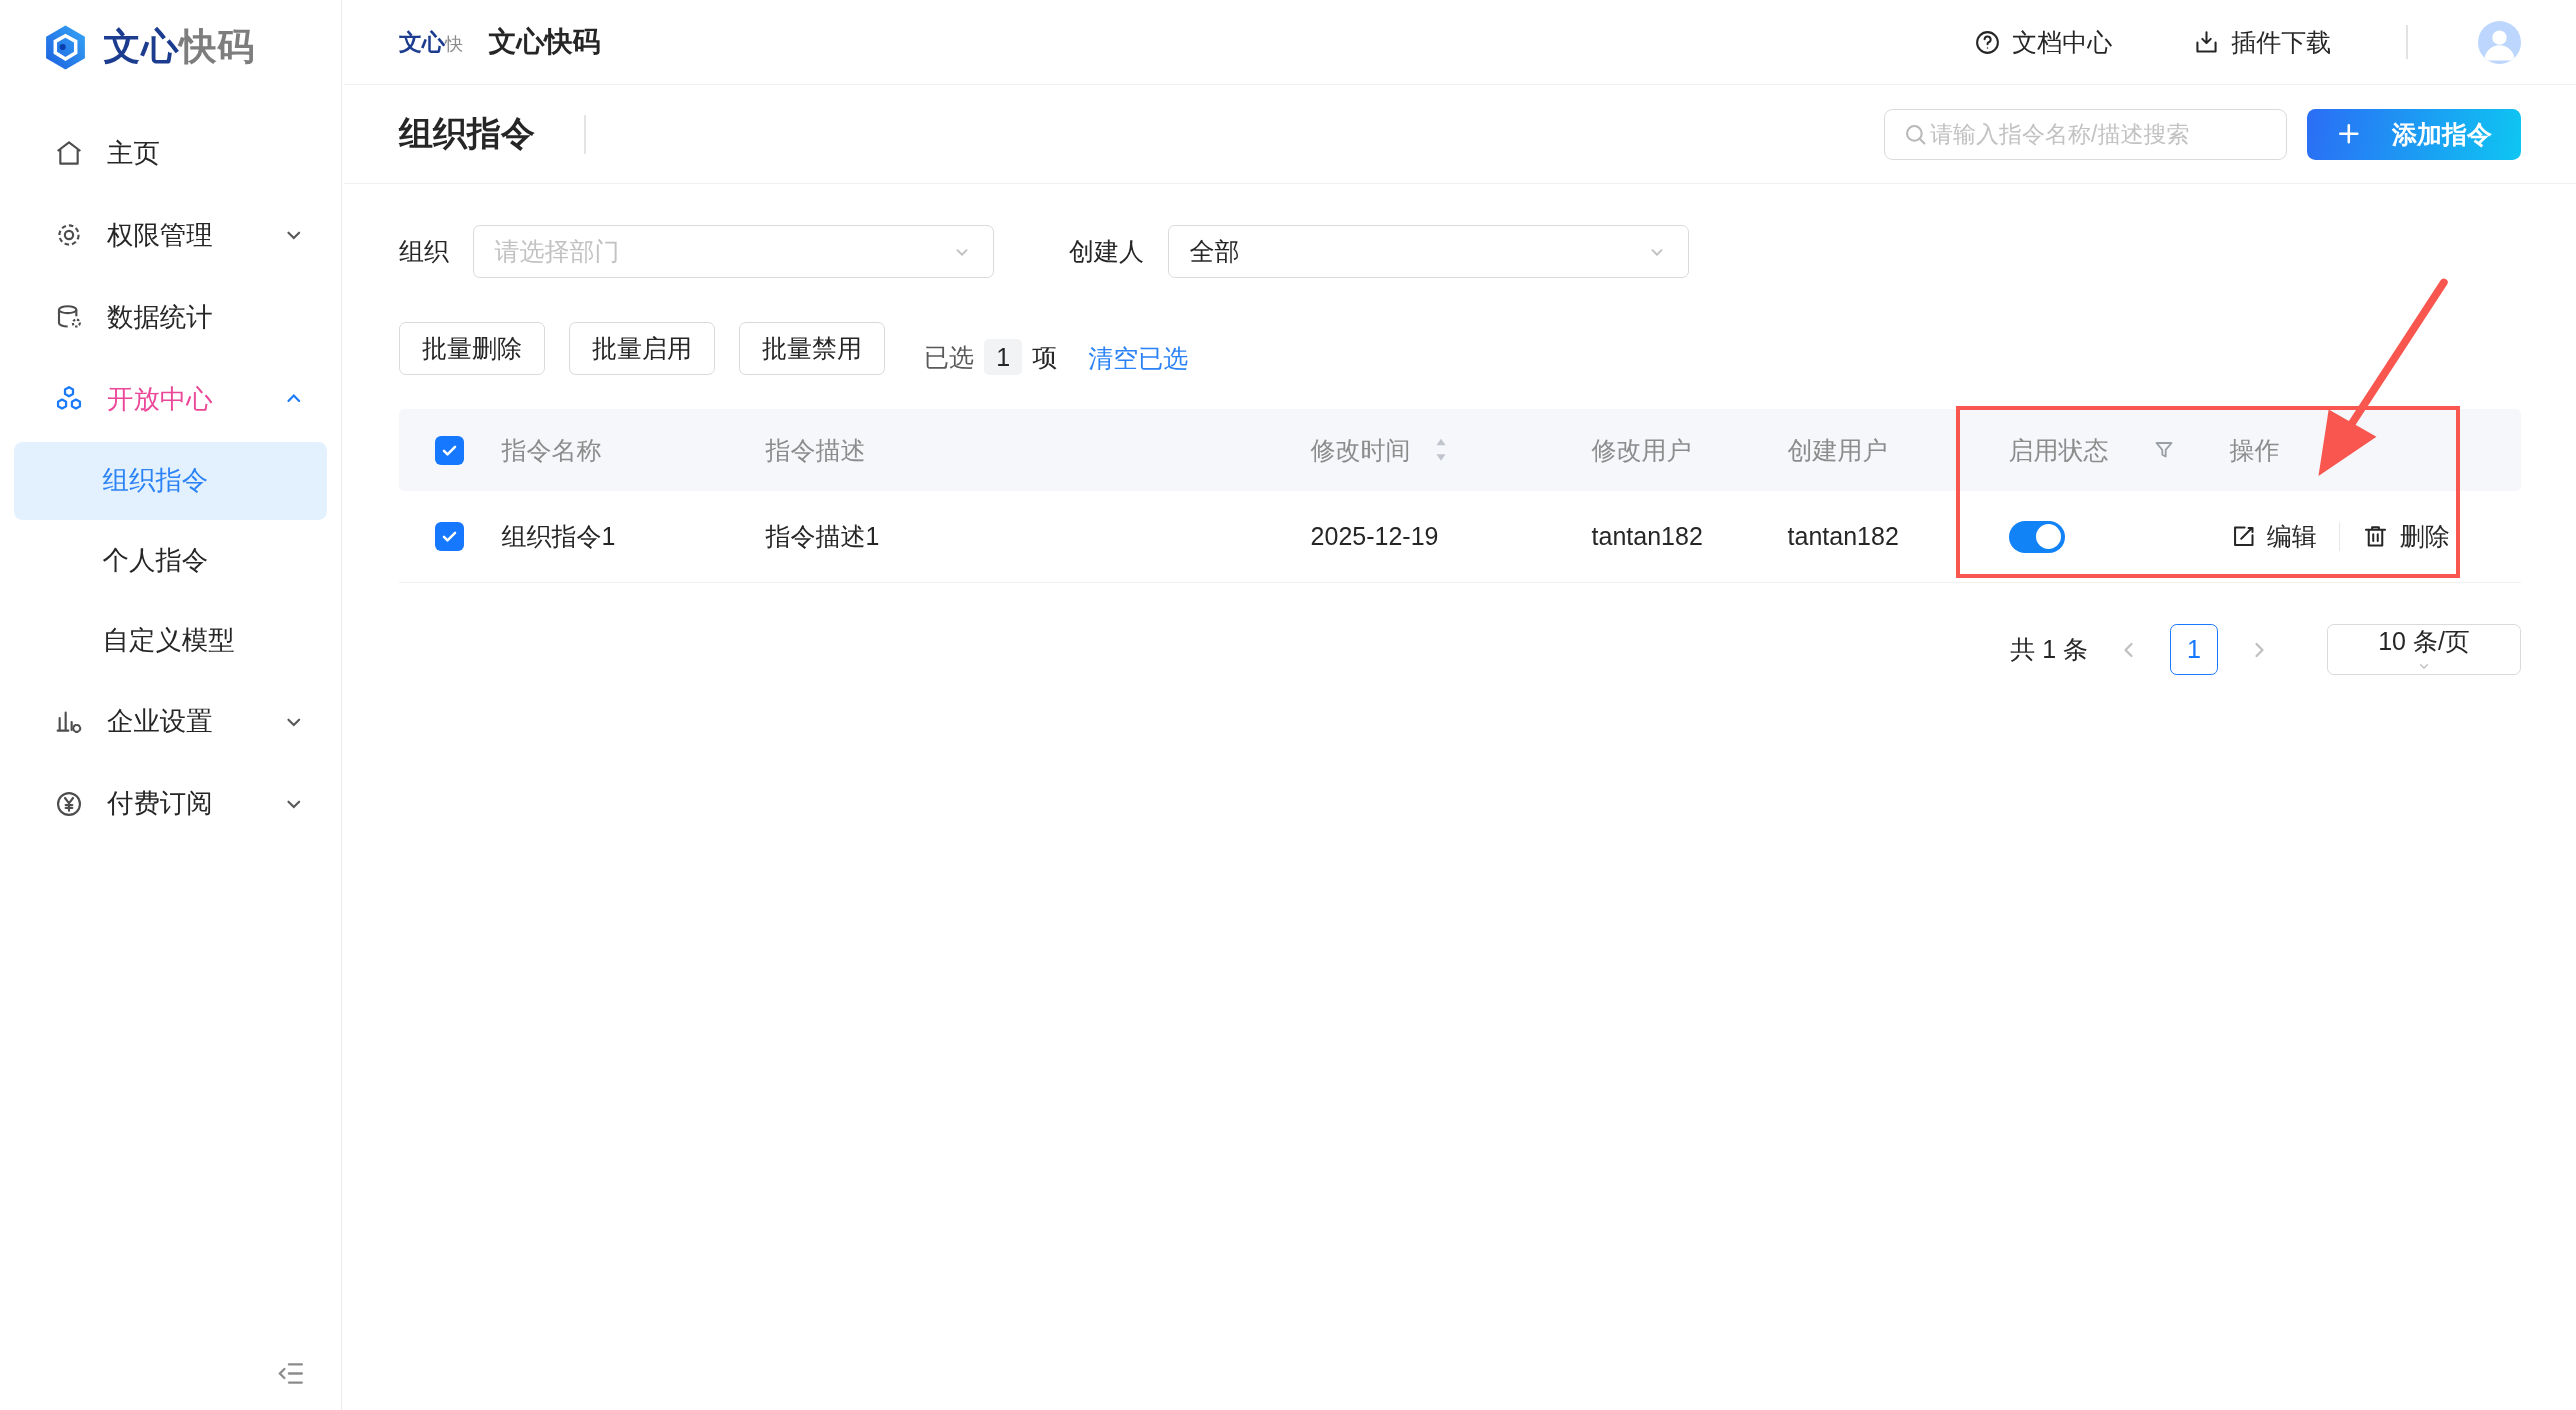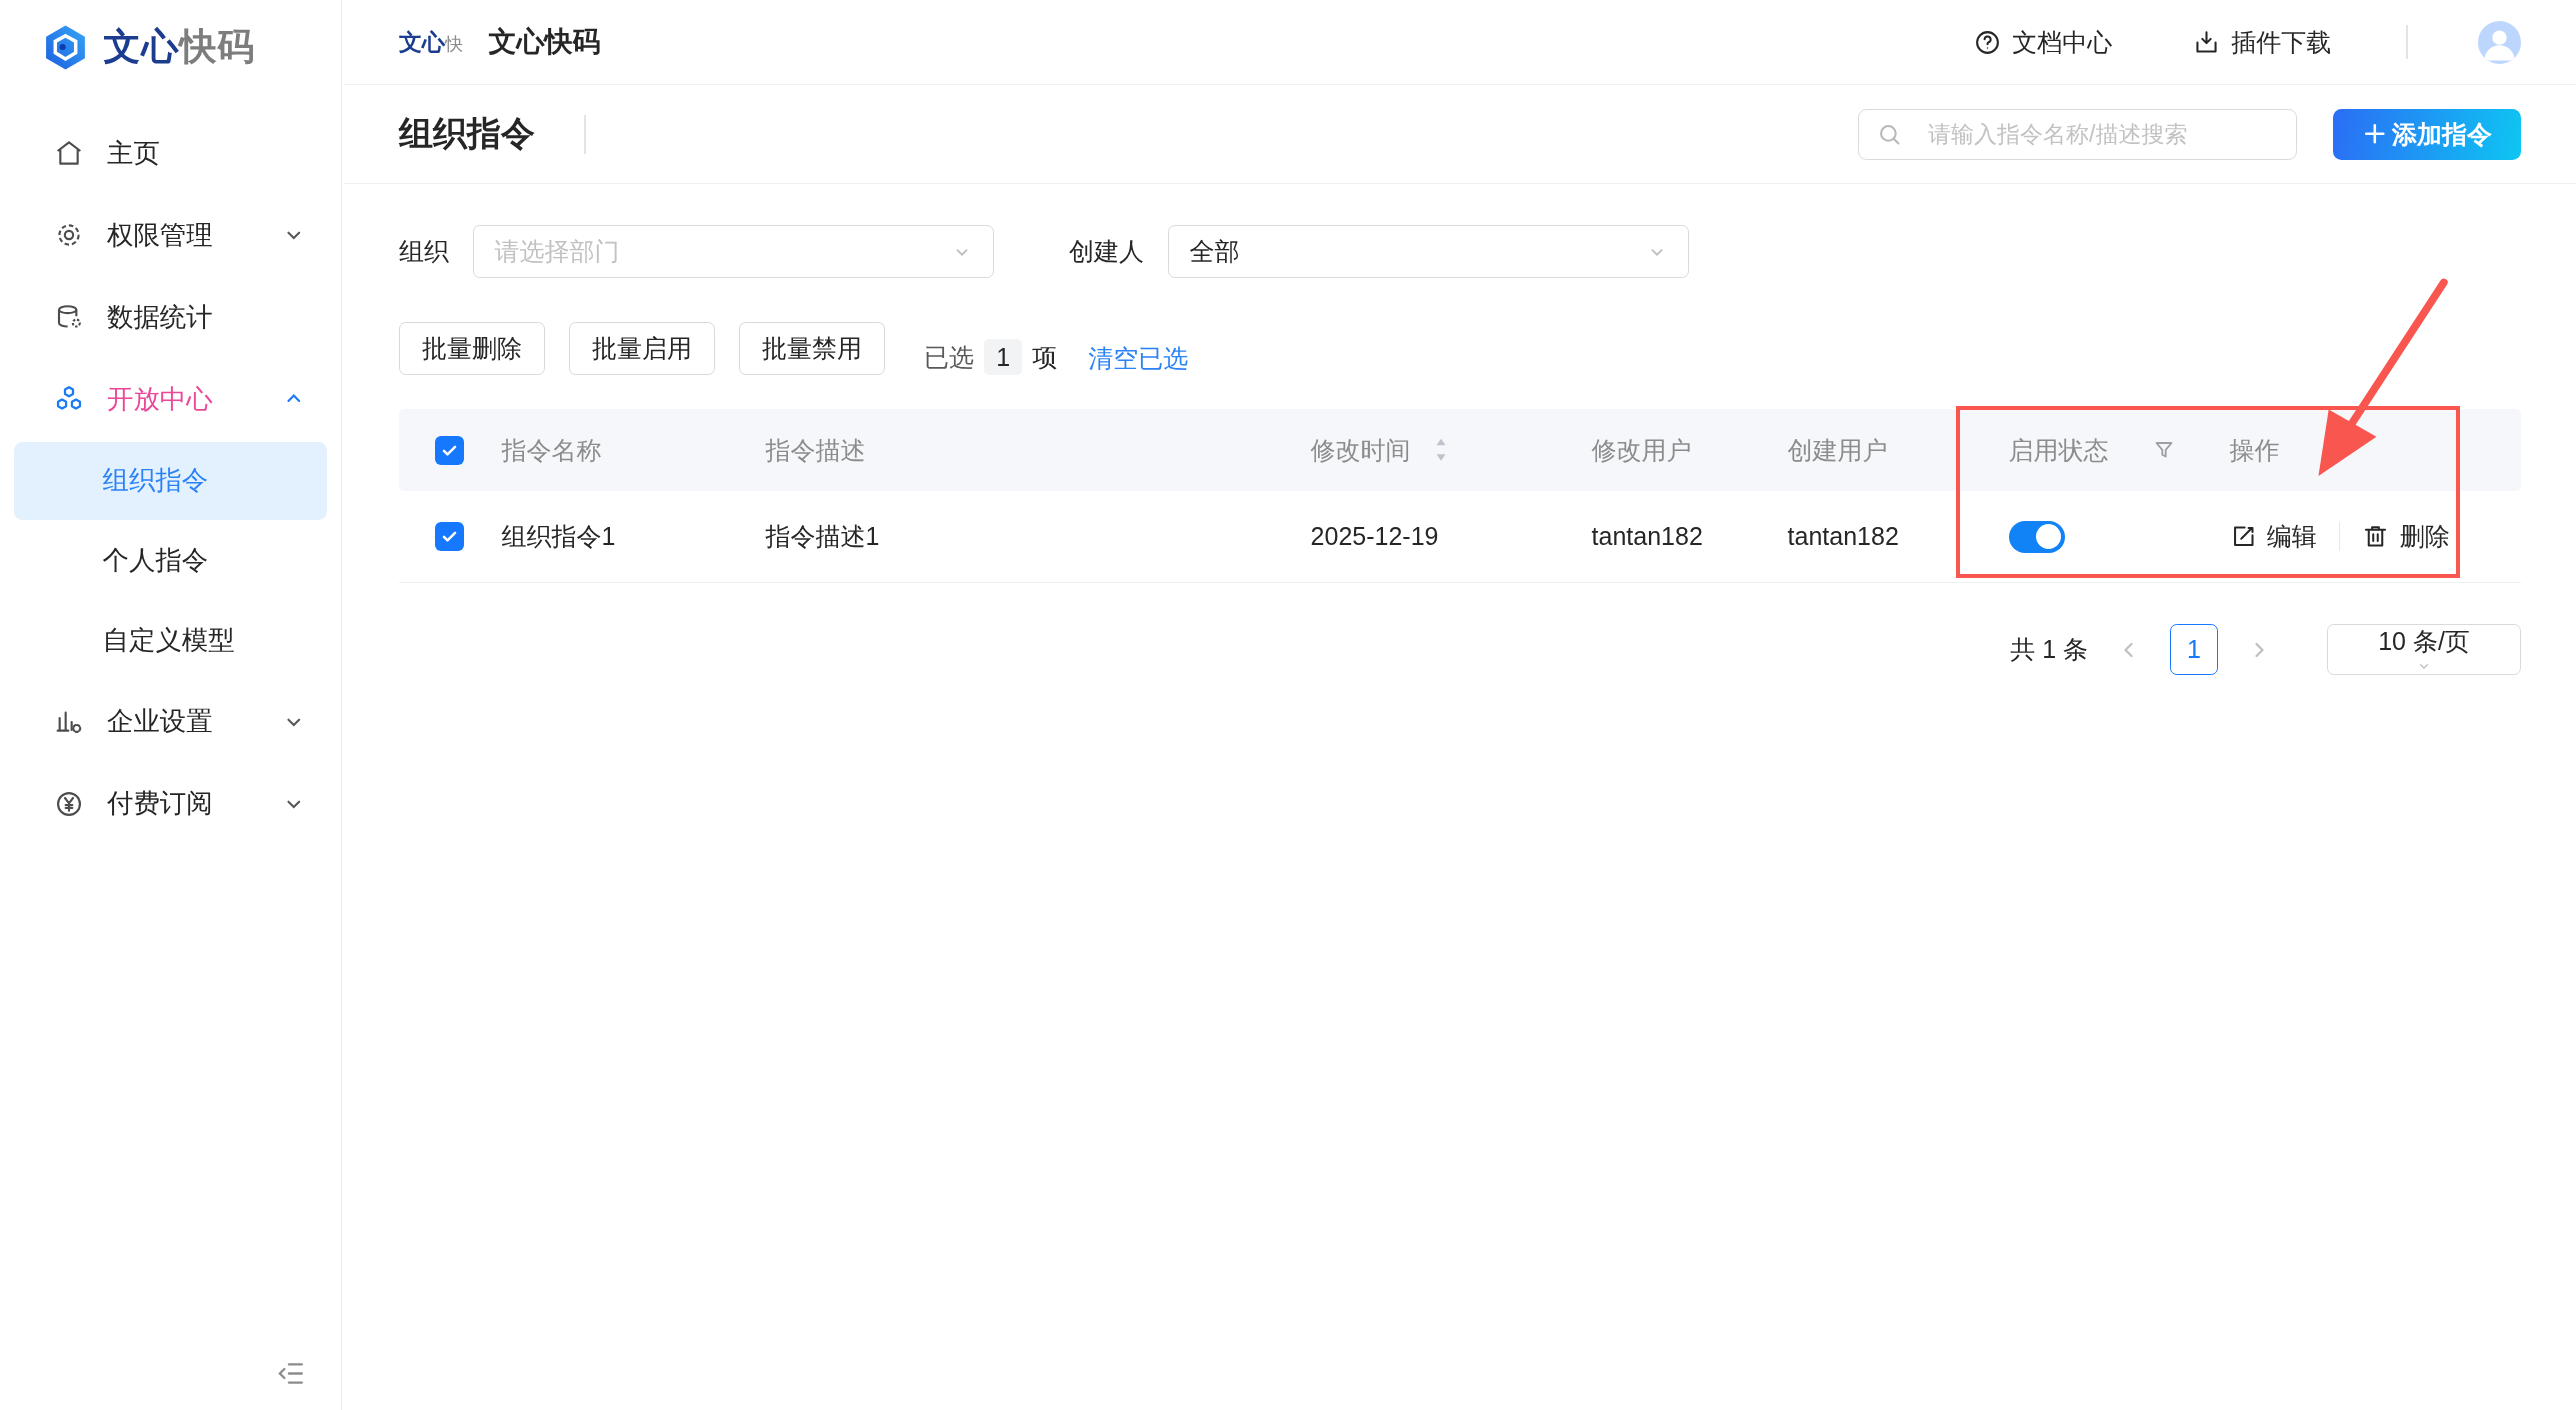--- a/index.html
+++ b/index.html
@@ -41,29 +41,29 @@
   .top-link .ic { width:29px; height:29px; }
   .top-divider { width:1.7px; height:34px; background:#e3e3e3; margin:0 34px 0 39px; }
   .avatar { width:43px; height:43px; border-radius:50%; background:#bcd6fd; overflow:hidden;
     cursor:pointer; }
 
   .titlebar { height:99px; display:flex; align-items:center; padding:0 55px;
     border-bottom:1.7px solid #f0f0f0; }
   .page-title { font-size:34px; font-weight:700; }
   .title-caret { width:1.7px; height:39px; background:#e4e4e4; margin-left:49px; }
   .title-actions { margin-left:auto; display:flex; align-items:center; gap:20.4px; }
-  .search-box { width:439px; height:51px; border:1.7px solid #dadada; border-radius:8.5px;
-    display:flex; align-items:center; padding:0 17px; gap:25px; background:#fff; }
+  .search-box { width:403px; height:51px; border:1.7px solid #dadada; border-radius:8.5px;
+    display:flex; align-items:center; padding:0 17px; gap:1px; background:#fff; }
   .search-box .ic { width:27px; height:27px; flex:0 0 27px; }
   .search-box input { border:none; outline:none; flex:1; font-size:23px;
     font-family:inherit; color:#262626; background:transparent; }
   .search-box input::placeholder { color:#c2c2c2; }
   .add-btn { height:51px; padding:0 29px; border:none; border-radius:8.5px; cursor:pointer;
-    display:flex; align-items:center; gap:4px; color:#fff; font-size:25px; font-weight:600;
-    font-family:Liberation Sans, sans-serif; background:linear-gradient(100deg,#2b6df5 0%,#0ec6f2 100%);margin-left:16px; }
+    display:flex; align-items:center; gap:30px; color:#fff; font-size:25px; font-weight:600;
+    font-family:Liberation Sans, sans-serif; background:linear-gradient(100deg,#2b6df5 0%,#0ec6f2 100%); }
   .add-btn .plus { width:25.6px; height:25.6px; }
 
   .content { padding:41px 55px 0 55px; }
   .filters { display:flex; align-items:center; }
   .f-label { font-size:25px; }
   .select { height:53px; border:1.7px solid #dadada; border-radius:6.8px; background:#fff;
     display:flex; align-items:center; padding:0 20.4px; cursor:pointer; }
   .select .val { font-size:25px; flex:1; }
   .select .val.ph { color:#c2c2c2; }
   .select .chev { width:22px; height:22px; }

